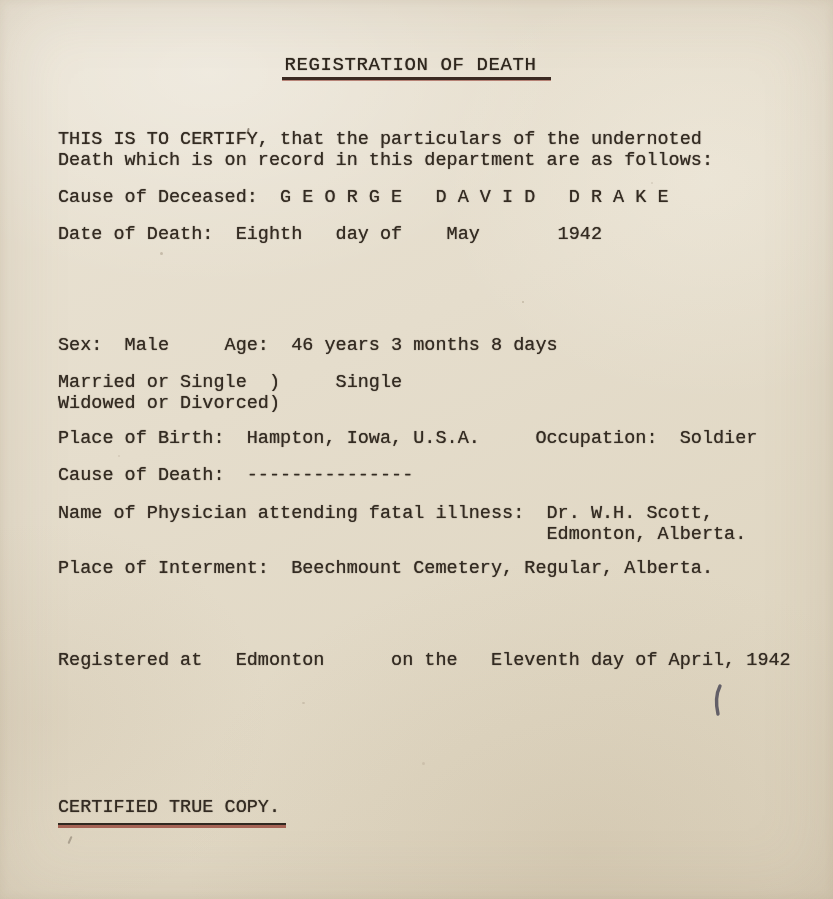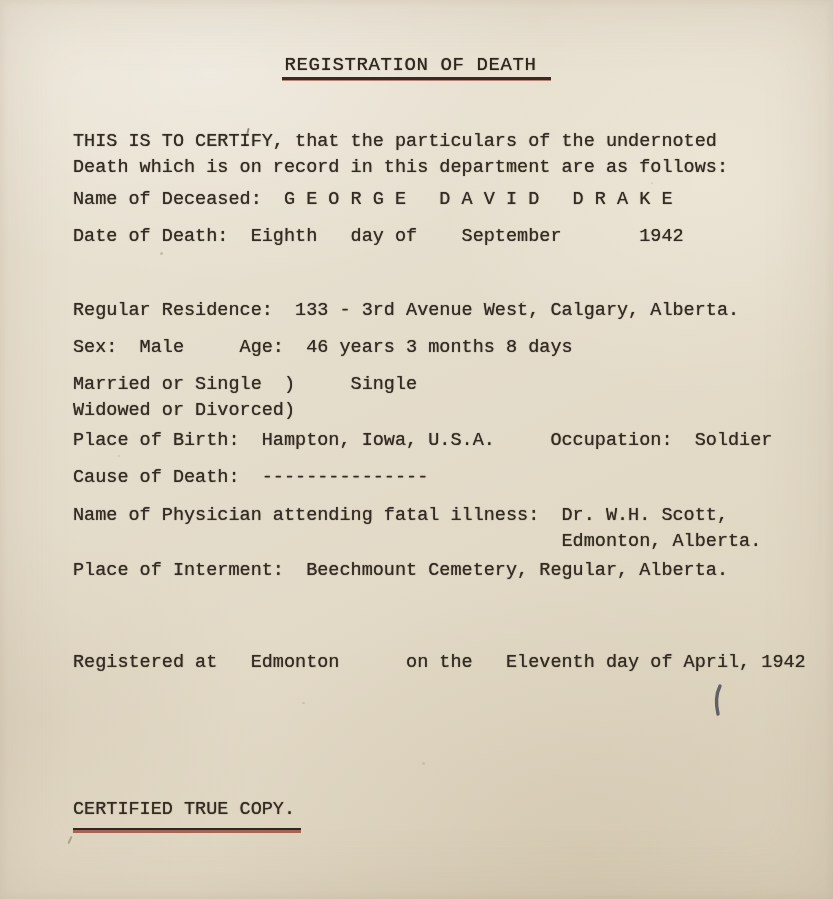--- a/index.html
+++ b/index.html
@@ -19,23 +19,23 @@
       radial-gradient(ellipse 50% 40% at 5% 80%, rgba(172,152,118,0.12), rgba(172,152,118,0) 55%),
       linear-gradient(155deg, #eae3d4 0%, #e5ddcc 40%, #e0d7c3 75%, #dcd2bd 100%);
     box-shadow:
       inset 0 0 70px rgba(138,118,88,0.18),
       inset 0 0 10px rgba(150,130,100,0.12);
     font-family: "Liberation Mono", "DejaVu Sans Mono", monospace;
     color: #332b22;
   }
   .line {
     position: absolute;
-    left: 73px;
+    left: 58px;
     font-size: 18.5px;
-    line-height: 26px;
+    line-height: 21px;
     white-space: pre;
     letter-spacing: 0;
     color: #332b22;
     text-shadow: 0 0 1px rgba(49,39,29,0.85);
   }
   .title-wrap {
     position: absolute;
     top: 55px;
     left: 0;
     right: 0;
@@ -80,26 +80,25 @@
 
 <div class="paper">
 
   <div class="title-wrap">
     <span class="title">REGISTRATION OF DEATH</span>
   </div>
 
   <div class="line" style="top:129px">THIS IS TO CERTIFY, that the particulars of the undernoted
 Death which is on record in this department are as follows:</div>
 
-  <div class="line" style="top:187px">Name of Deceased:  G E O R G E   D A V I D   D R A K E</div>
+  <div class="line" style="top:187px">Cause of Deceased:  G E O R G E   D A V I D   D R A K E</div>
 
-  <div class="line" style="top:224px">Date of Death:  Eighth   day of    September       1942</div>
+  <div class="line" style="top:224px">Date of Death:  Eighth   day of    May       1942</div>
 
 
-  <div class="line" style="top:298px">Regular Residence:  133 - 3rd Avenue West, Calgary, Alberta.</div>
 
   <div class="line" style="top:335px">Sex:  Male     Age:  46 years 3 months 8 days</div>
 
   <div class="line" style="top:372px">Married or Single  )     Single
 Widowed or Divorced)</div>
 
   <div class="line" style="top:428px">Place of Birth:  Hampton, Iowa, U.S.A.     Occupation:  Soldier</div>
 
   <div class="line" style="top:465px">Cause of Death:  ---------------</div>
 

